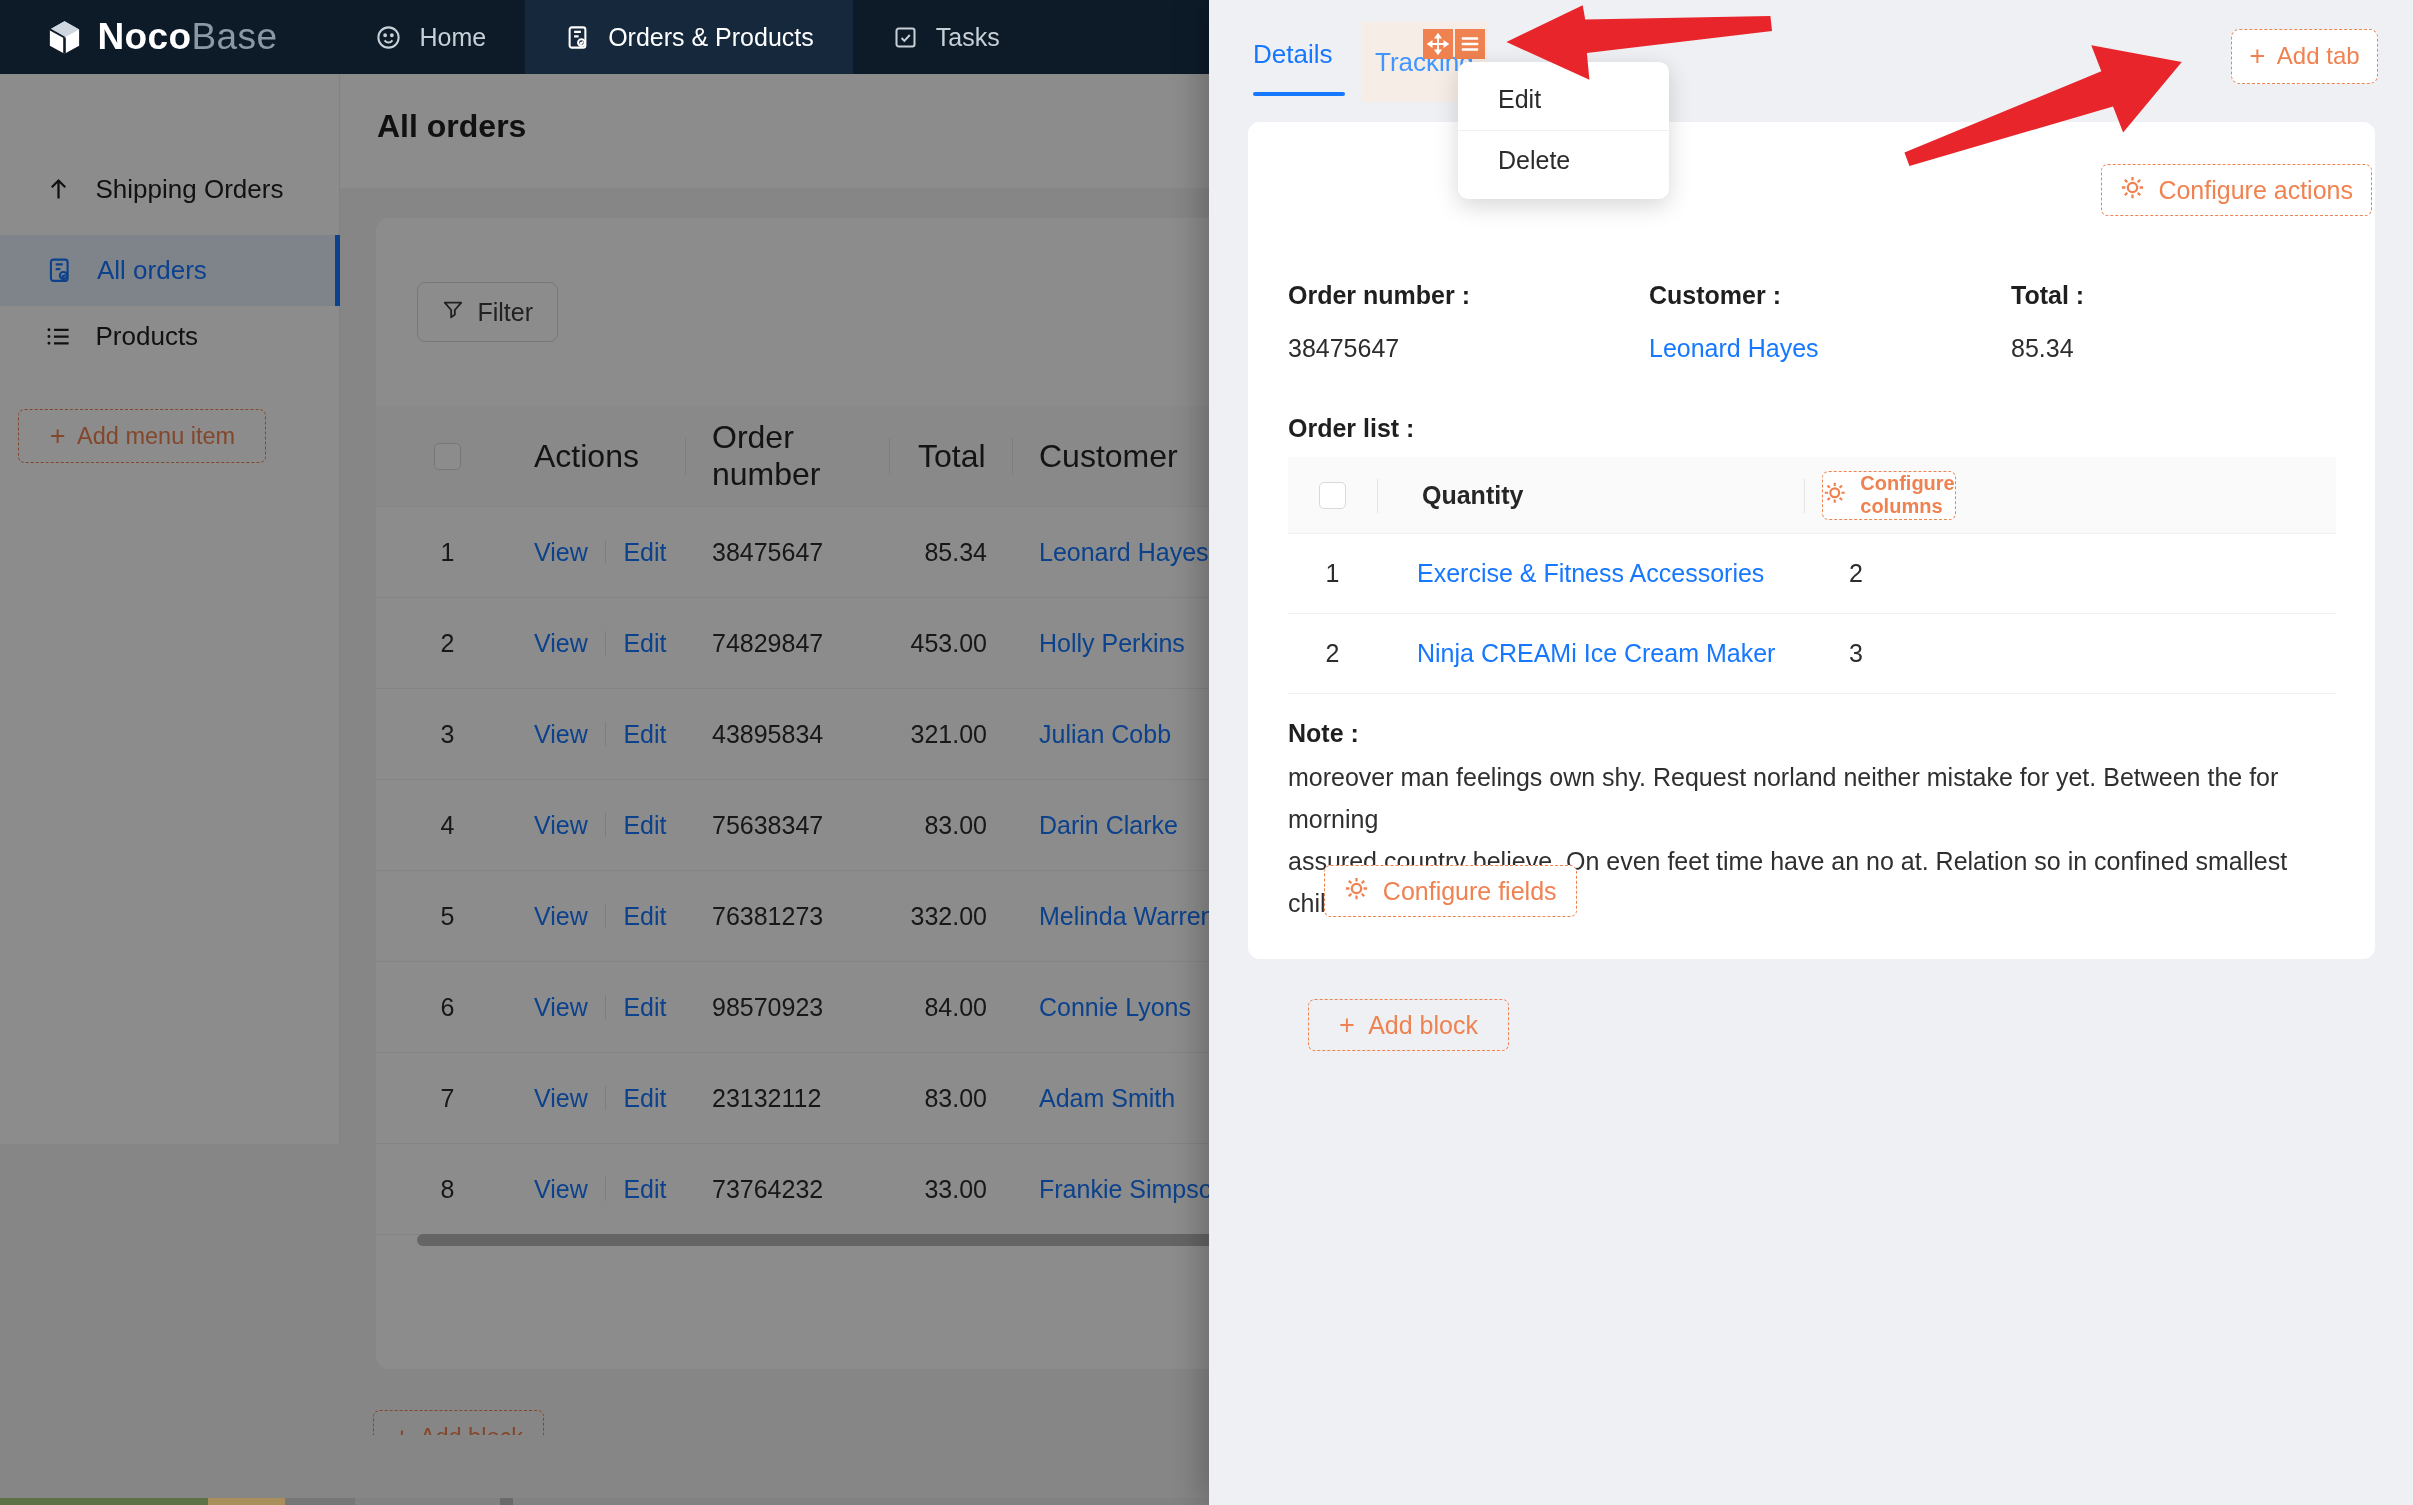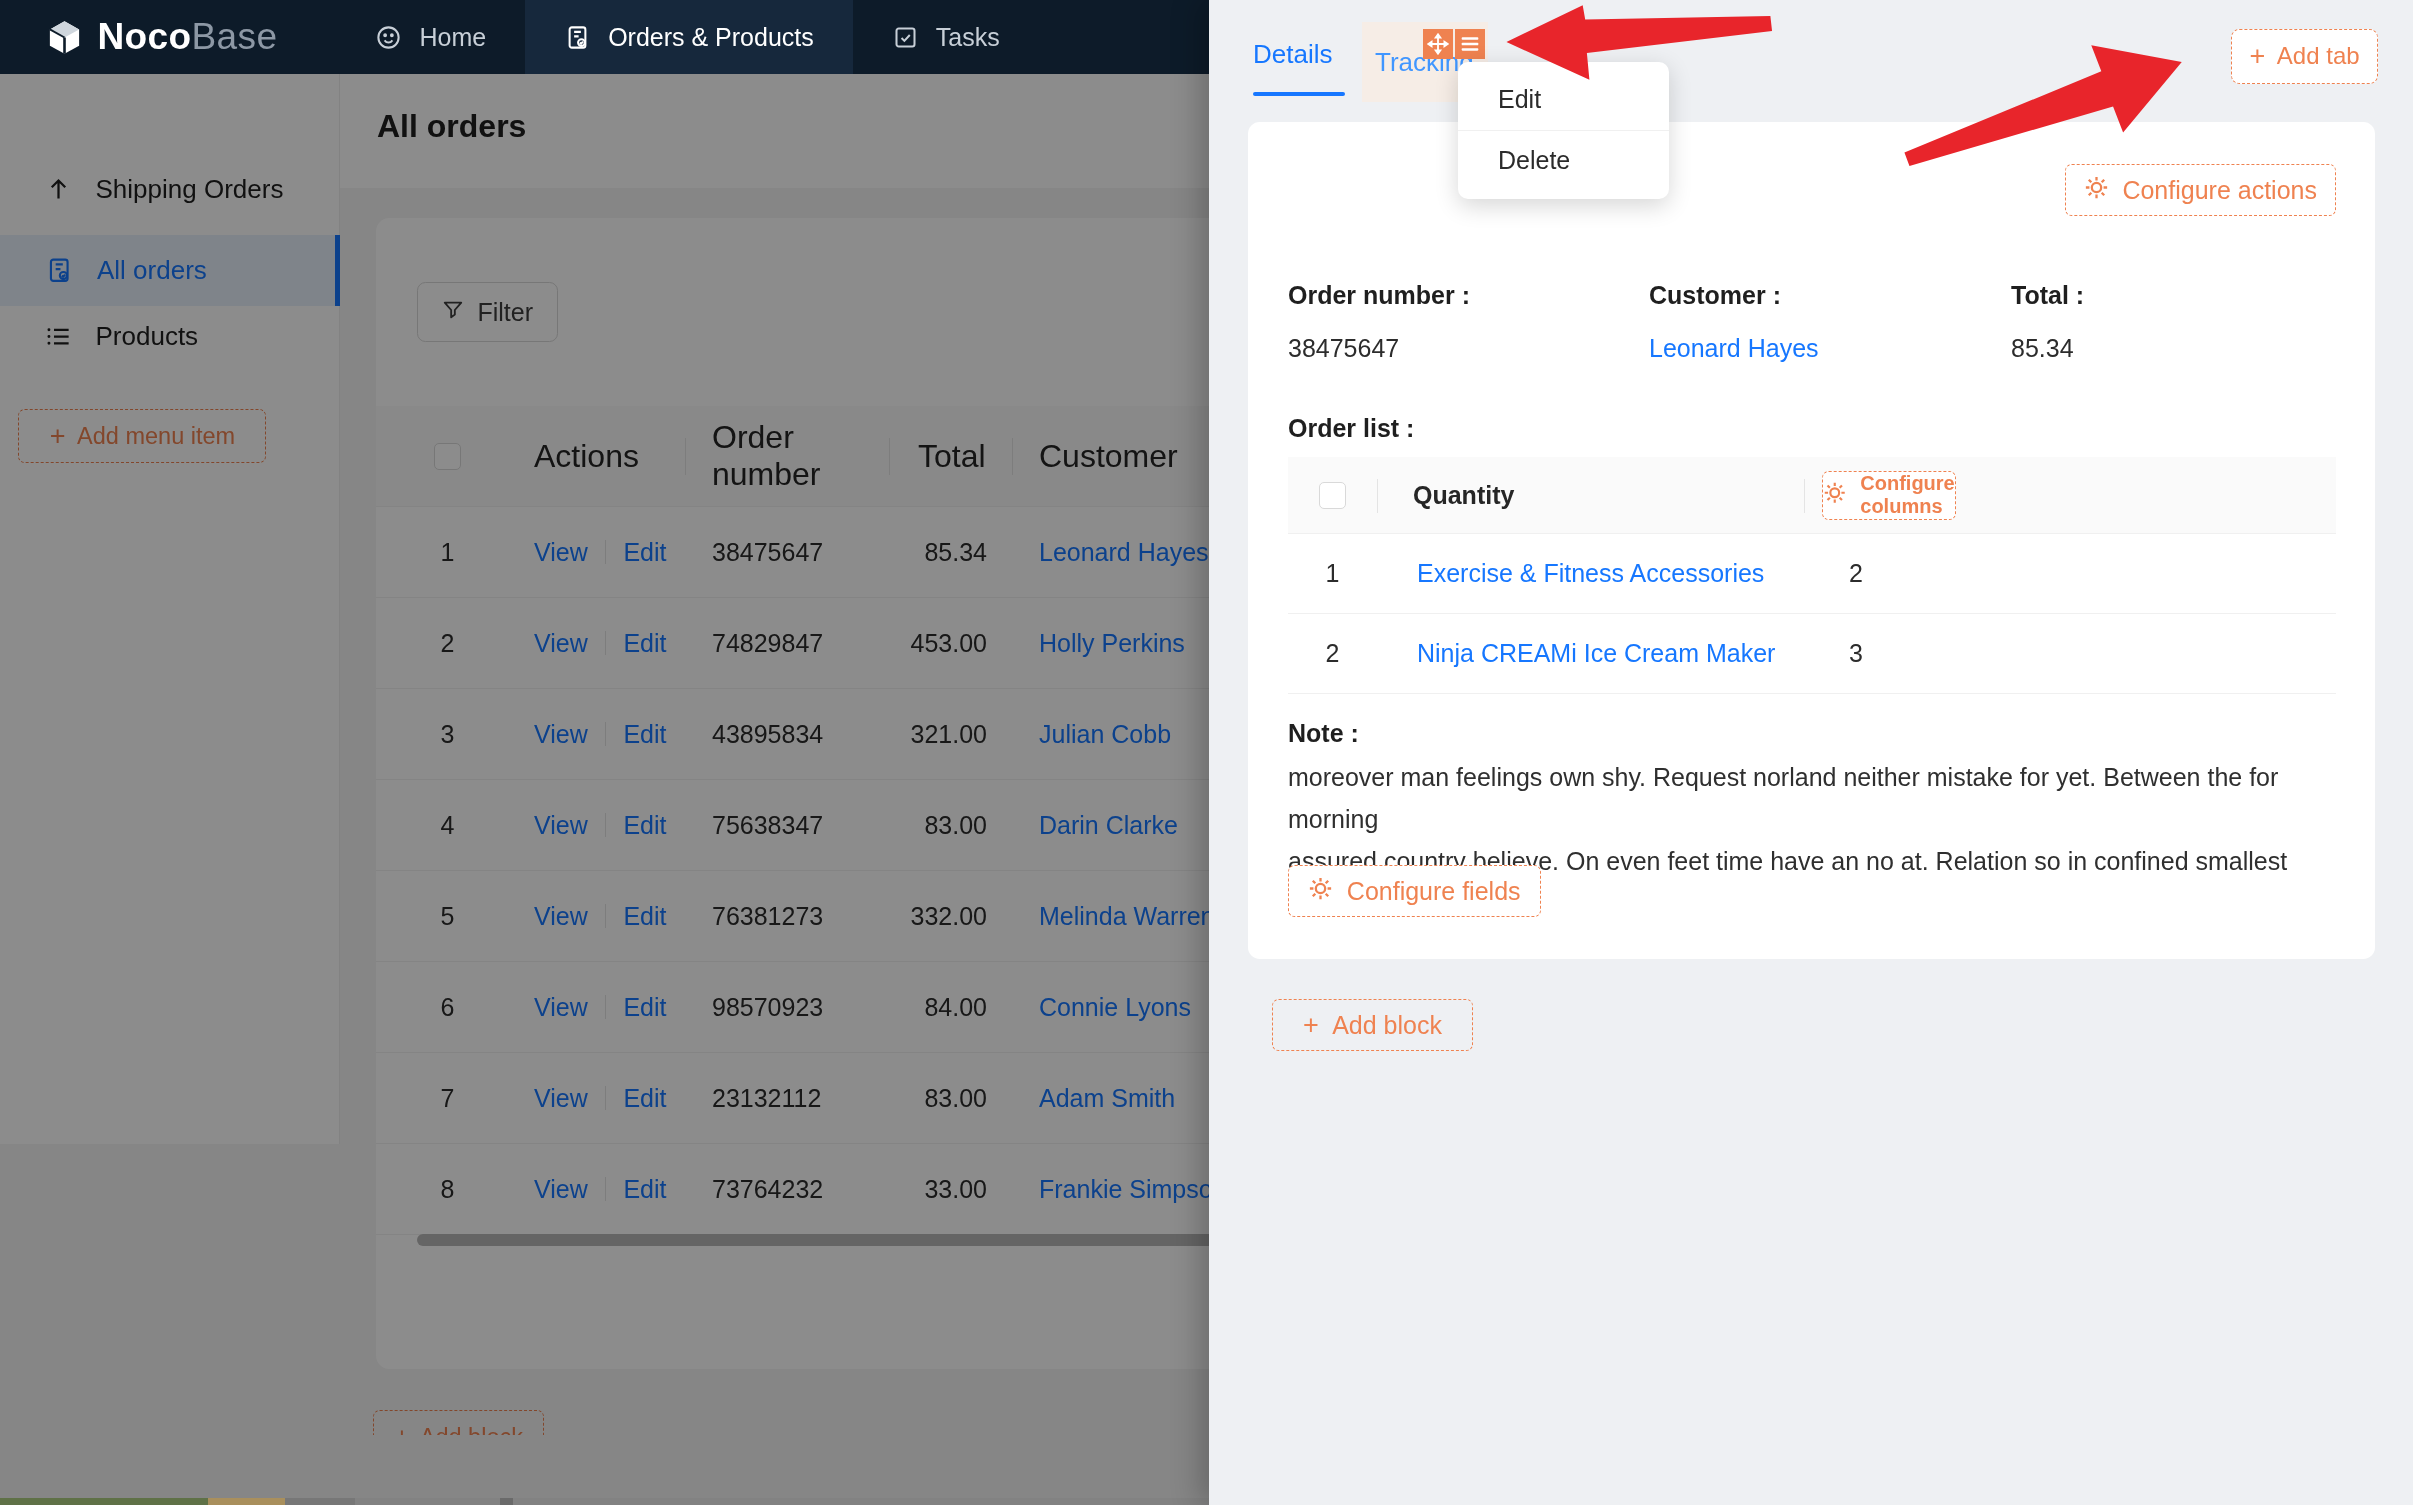--- a/index.html
+++ b/index.html
@@ -81,35 +81,35 @@
   .ctx-menu{position:absolute;left:249px;top:62px;width:211px;height:137px;background:#ffffff;border-radius:10px;
     box-shadow:0 6.7px 23.5px rgba(0,0,0,0.16);padding:6.7px 0;z-index:20;}
   .ctx-item{height:61px;display:flex;align-items:center;padding-left:40px;font-size:25px;color:#2b2b2b;cursor:pointer;}
   .ctx-div{height:0.8px;background:#f0f0f0;}
   .add-tab{position:absolute;left:1022px;top:28.5px;width:147px;height:55px;background:#ffffff;
     border:1.7px dashed #ef8250;border-radius:8.4px;color:#ef8250;font-size:24px;
     display:flex;align-items:center;justify-content:center;gap:11.7px;cursor:pointer;}
 
   .drawer-card{position:absolute;left:39px;top:122px;width:1127px;height:837px;background:#ffffff;border-radius:11.7px;}
   .dash-btn{border:1.7px dashed #ef8250;border-radius:6.7px;color:#ef8250;background:#ffffff;
-    display:flex;align-items:center;justify-content:center;gap:13.4px;font-size:25px;cursor:pointer;}
+    display:flex;align-items:center;justify-content:center;gap:13.4px;font-size:25px;cursor:pointer;margin-left:36px;}
   .cfg-actions{position:absolute;left:817px;top:42px;width:271px;height:52px;}
   .f-col{position:absolute;top:159px;}
   .f-c0{left:40px;} .f-c1{left:401px;} .f-c2{left:763px;}
   .f-label{font-size:25px;font-weight:600;color:#1f1f1f;}
   .f-value{margin-top:23.5px;font-size:25px;color:#2c2c2c;}
   .f-value .lnk{font-size:25px;}
   .ol-label{position:absolute;left:40px;top:292px;font-size:25px;font-weight:600;color:#1f1f1f;}
   .inner-table{position:absolute;left:40px;top:335px;width:1048px;}
   .it-head{display:grid;grid-template-columns:89px 427px 147px 384px;height:77px;align-items:center;
     background:#fafafa;border-bottom:0.8px solid #f0f0f0;}
   .it-th{font-size:25px;font-weight:600;color:#262626;position:relative;height:100%;display:flex;align-items:center;}
   .it-th-check{justify-content:center;}
   .it-th-prod{padding-left:40px;}
-  .it-th-qty{padding-left:36px;}
+  .it-th-qty{padding-left:45px;}
   .it-th-qty::before,.it-th-cfg::before{content:"";position:absolute;left:0;top:22px;width:0.8px;height:34px;background:#e4e4e4;}
   .cfg-cols{width:285px;height:49px;margin-left:18.4px;font-size:20px;}
   .it-row{display:grid;grid-template-columns:89px 427px 147px 384px;height:80px;align-items:center;
     border-bottom:0.8px solid #f0f0f0;font-size:25px;color:#2c2c2c;}
   .it-idx{text-align:center;}
   .it-prod{padding-left:40px;white-space:nowrap;}
   .it-qty{padding-left:45px;}
   .note-label{position:absolute;left:40px;top:597px;font-size:25px;font-weight:600;color:#1f1f1f;}
   .note-text{position:absolute;left:40px;top:634px;width:1052px;font-size:25px;line-height:42px;color:#2f2f2f;}
   .cfg-fields{position:absolute;left:40px;top:743px;width:253px;height:52px;}

